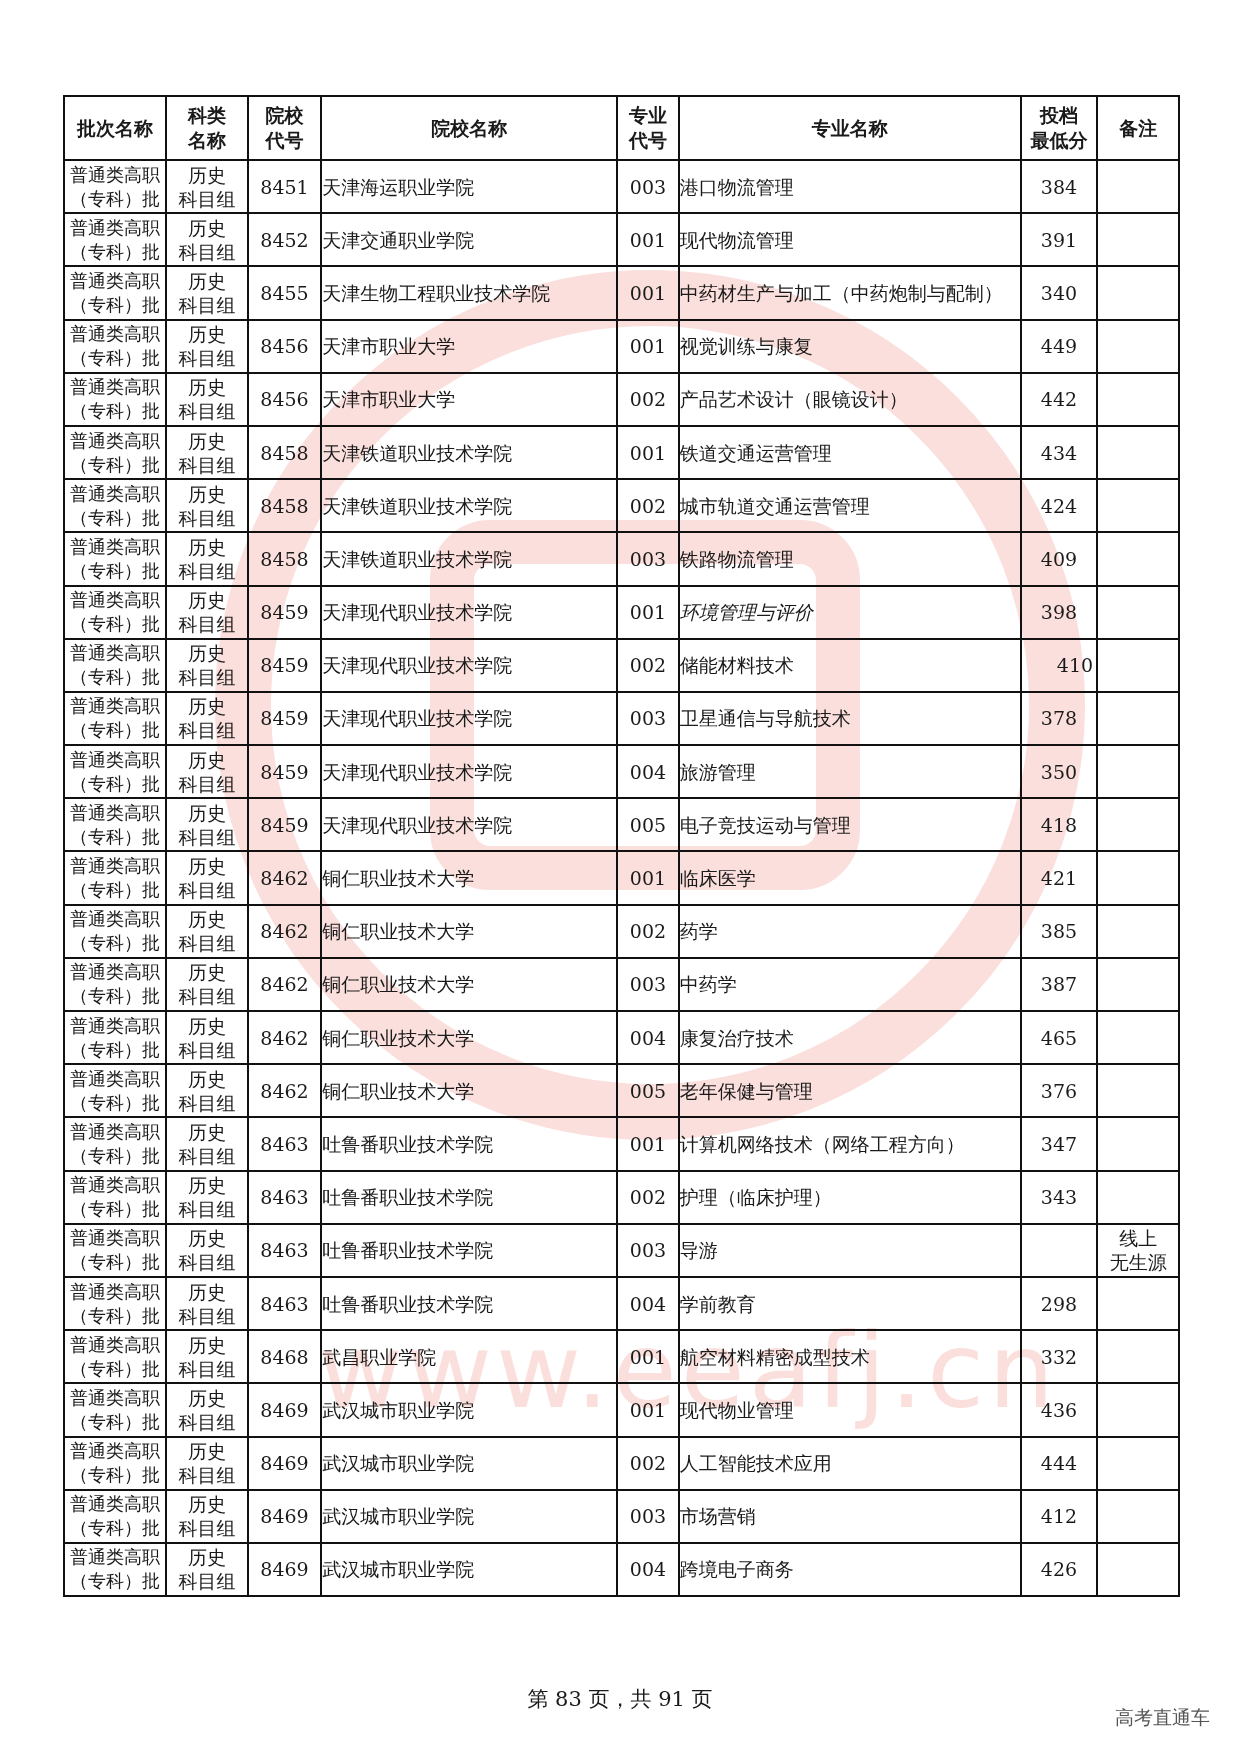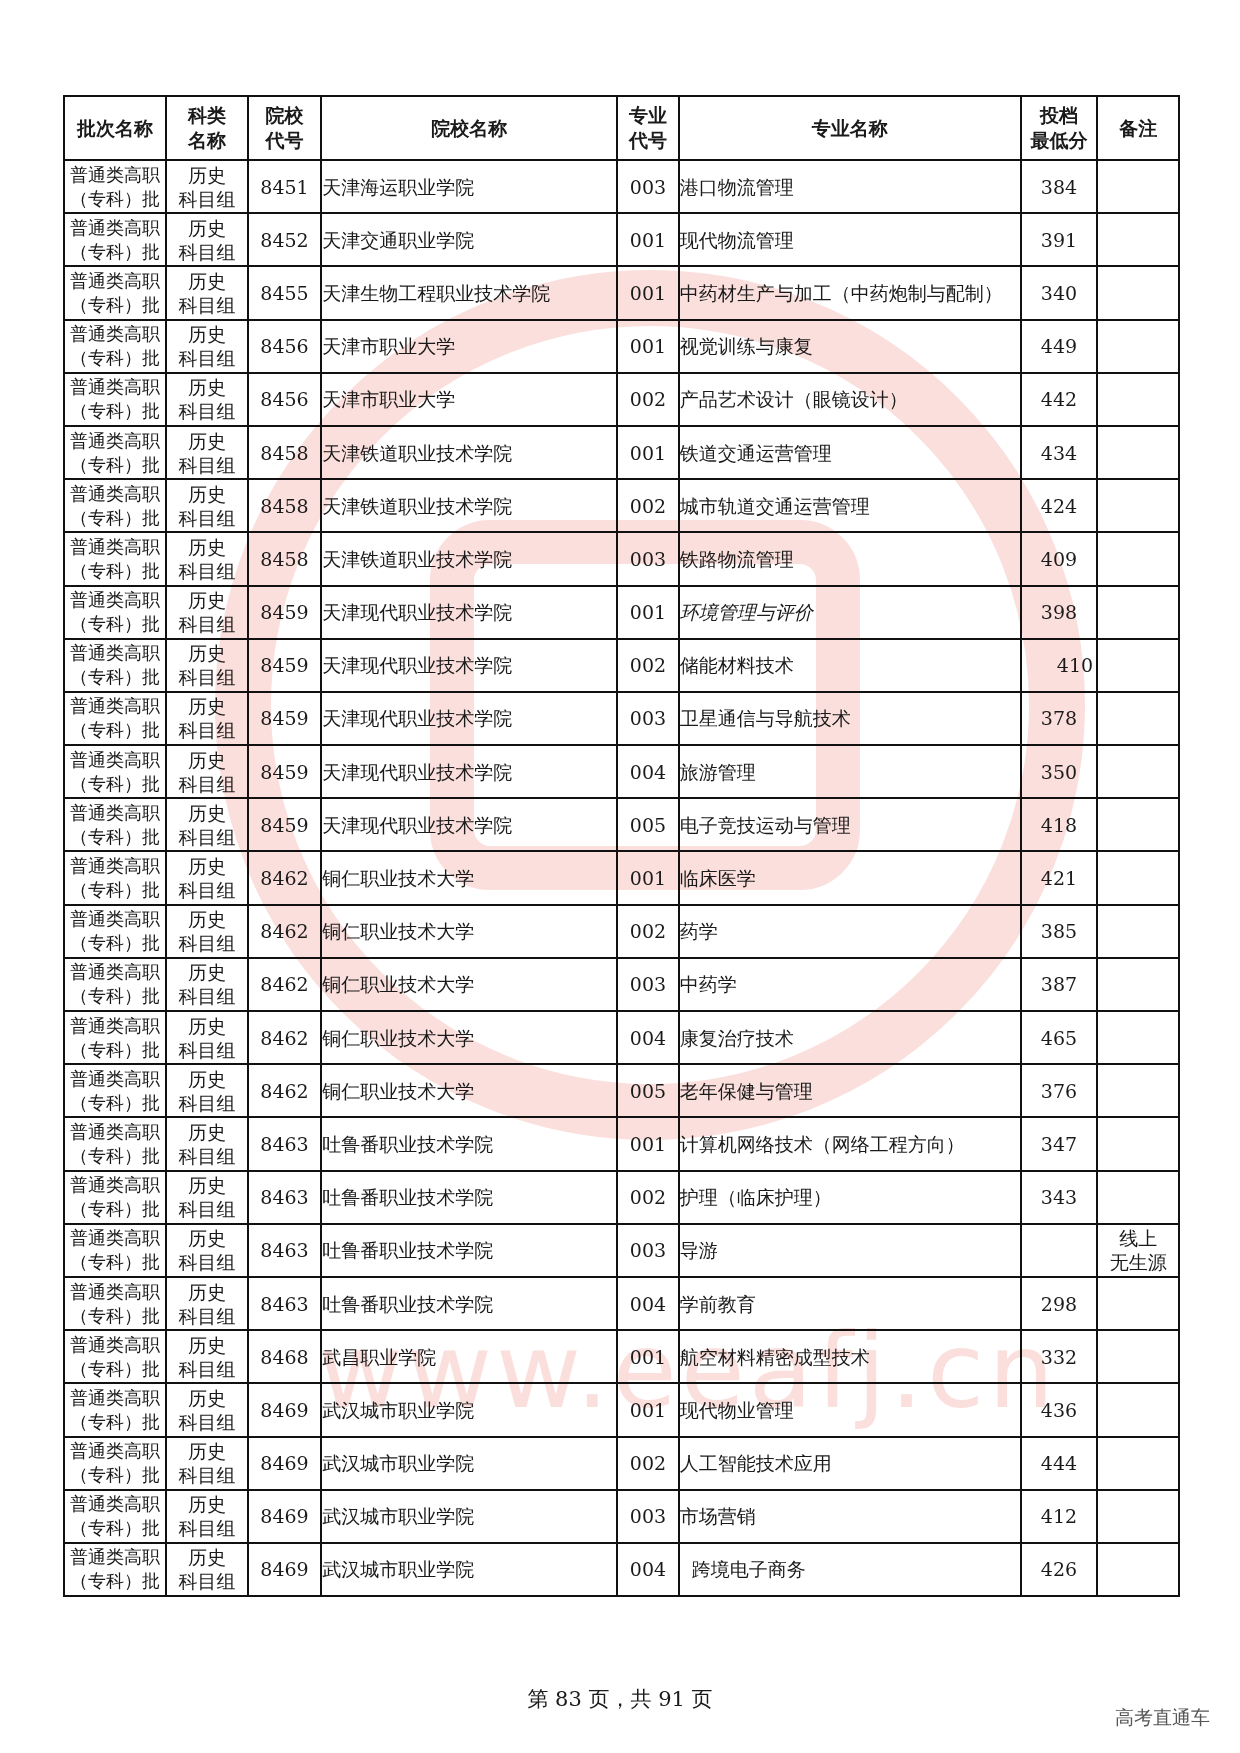--- a/index.html
+++ b/index.html
@@ -375,21 +375,21 @@
         <td class="c" style="white-space: pre-line;"></td>
       </tr>
       <tr>
         <td class="batch" style="white-space: pre-line;">普通类高职
 （专科）批</td>
         <td class="c" style="white-space: pre-line;">历史
 科目组</td>
         <td class="c" style="white-space: pre-line;">8469</td>
         <td class="l" style="white-space: pre-line;">武汉城市职业学院</td>
         <td class="c" style="white-space: pre-line;">004</td>
-        <td class="l" style="white-space: pre-line; padding-left: 12px;">跨境电子商务</td>
+        <td class="l" style="white-space: pre-line;">跨境电子商务</td>
         <td class="c" style="white-space: pre-line;">426</td>
         <td class="c" style="white-space: pre-line;"></td>
       </tr>
     </tbody>
 </table>
 
 <div class="footer">第 83 页，共 91 页</div>
 <div class="brand">高考直通车</div>
 
 </body></html>

